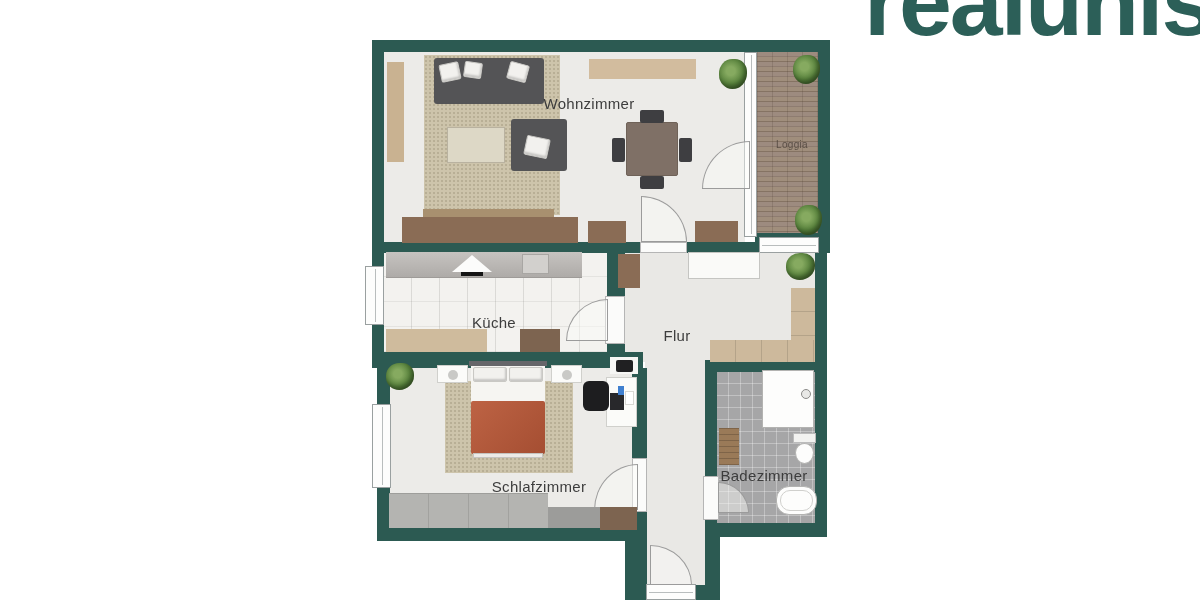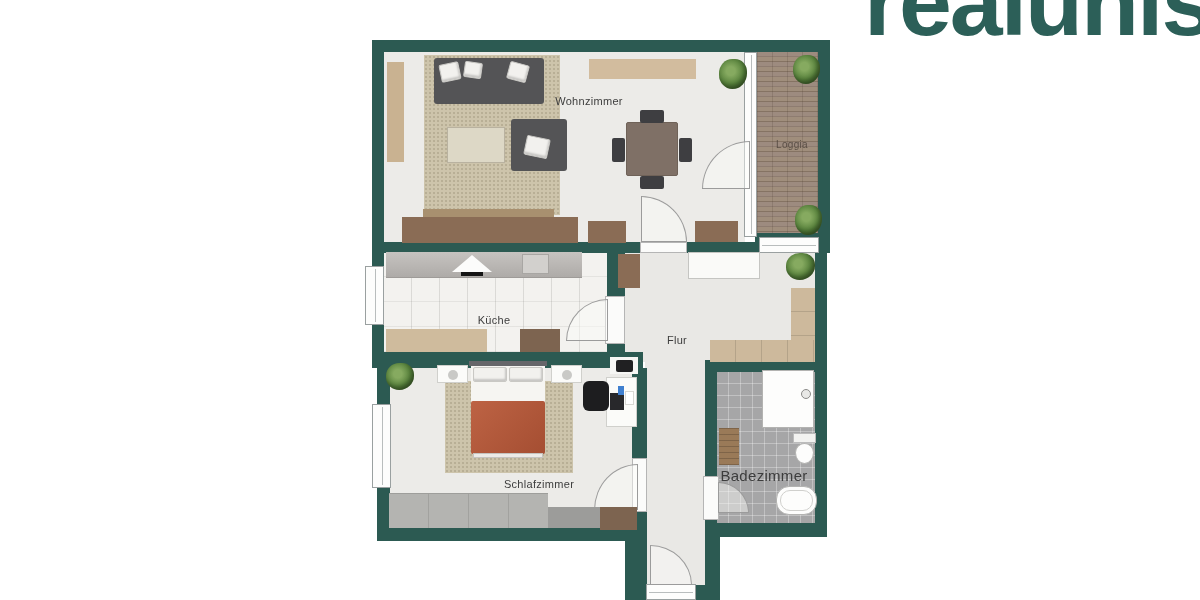--- a/index.html
+++ b/index.html
@@ -27,21 +27,21 @@
   .win.h::after { content:""; position:absolute; top:50%; left:2px; right:2px; height:1px; background:#b9bdbd; }
   .frame { position:absolute; background:#fbfbfa; border:1px solid #b5b5b5; }
   .arc { position:absolute; border:1.5px solid #9b9b9b; background:rgba(252,252,250,.45); }
   .arc.tr { border-radius:0 100% 0 0; }
   .arc.tl { border-radius:100% 0 0 0; }
   .plant { position:absolute; border-radius:50% 45% 55% 50%;
            background:radial-gradient(circle at 42% 40%, #86aa60 0 18%, #557f3a 55%, #3a5c26 100%);
            box-shadow:inset -2px -3px 4px rgba(0,0,0,.35); }
   .pillow { position:absolute; background:#f2f1ee; border:1px solid #c9c8c4; border-radius:2px;
             box-shadow:inset -1px -2px 2px rgba(0,0,0,.18); }
-  .label { position:absolute; font-size:11px; color:#3d3d3d; letter-spacing:.3px;
+  .label { position:absolute; font-size:15px; color:#3d3d3d; letter-spacing:.3px;
            transform:translateX(-50%); white-space:nowrap; }
   .dark { background:#3e3e41; border-radius:2px; }
   .whitebox { background:#fbfbf9; border:1px solid #d0d0cc; }
 </style>
 </head>
 <body>
 
 <div id="logo">realunis</div>
 
 <div>
@@ -164,18 +164,18 @@
   </div>
   <div class="abs" style="left:793px;top:433px;width:23px;height:10px;background:#f2f2f0;border:1px solid #bbbbbb"></div>
   <div class="abs" style="left:795px;top:443px;width:19px;height:21px;background:#fdfdfc;border:1px solid #b3b3b1;border-radius:50% 50% 50% 50% / 45% 45% 55% 55%"></div>
   <div class="abs" style="left:776px;top:486px;width:41px;height:29px;background:#fdfdfc;border:1px solid #b3b3b1;border-radius:13px">
     <div class="abs" style="left:3px;top:3px;width:33px;height:21px;border:1px solid #d0d0cd;border-radius:10px"></div>
   </div>
   <div class="abs" style="left:719px;top:428px;width:20px;height:37px;background:#9a7a58;background-image:repeating-linear-gradient(to bottom, rgba(0,0,0,.18) 0 1px, transparent 1px 6px)"></div>
 
   <div class="label" style="left:589px;top:95px">Wohnzimmer</div>
   <div class="label" style="left:494px;top:314px">Küche</div>
-  <div class="label" style="left:677px;top:334px">Flur</div>
+  <div class="label" style="left:677px;top:327px">Flur</div>
   <div class="label" style="left:539px;top:478px">Schlafzimmer</div>
   <div class="label" style="left:764px;top:467px;font-size:15px">Badezimmer</div>
   <div class="label" style="left:792px;top:139px;font-size:10px;color:#4a4038;opacity:.8">Loggia</div>
 
 </div>
 
 </body></html>

